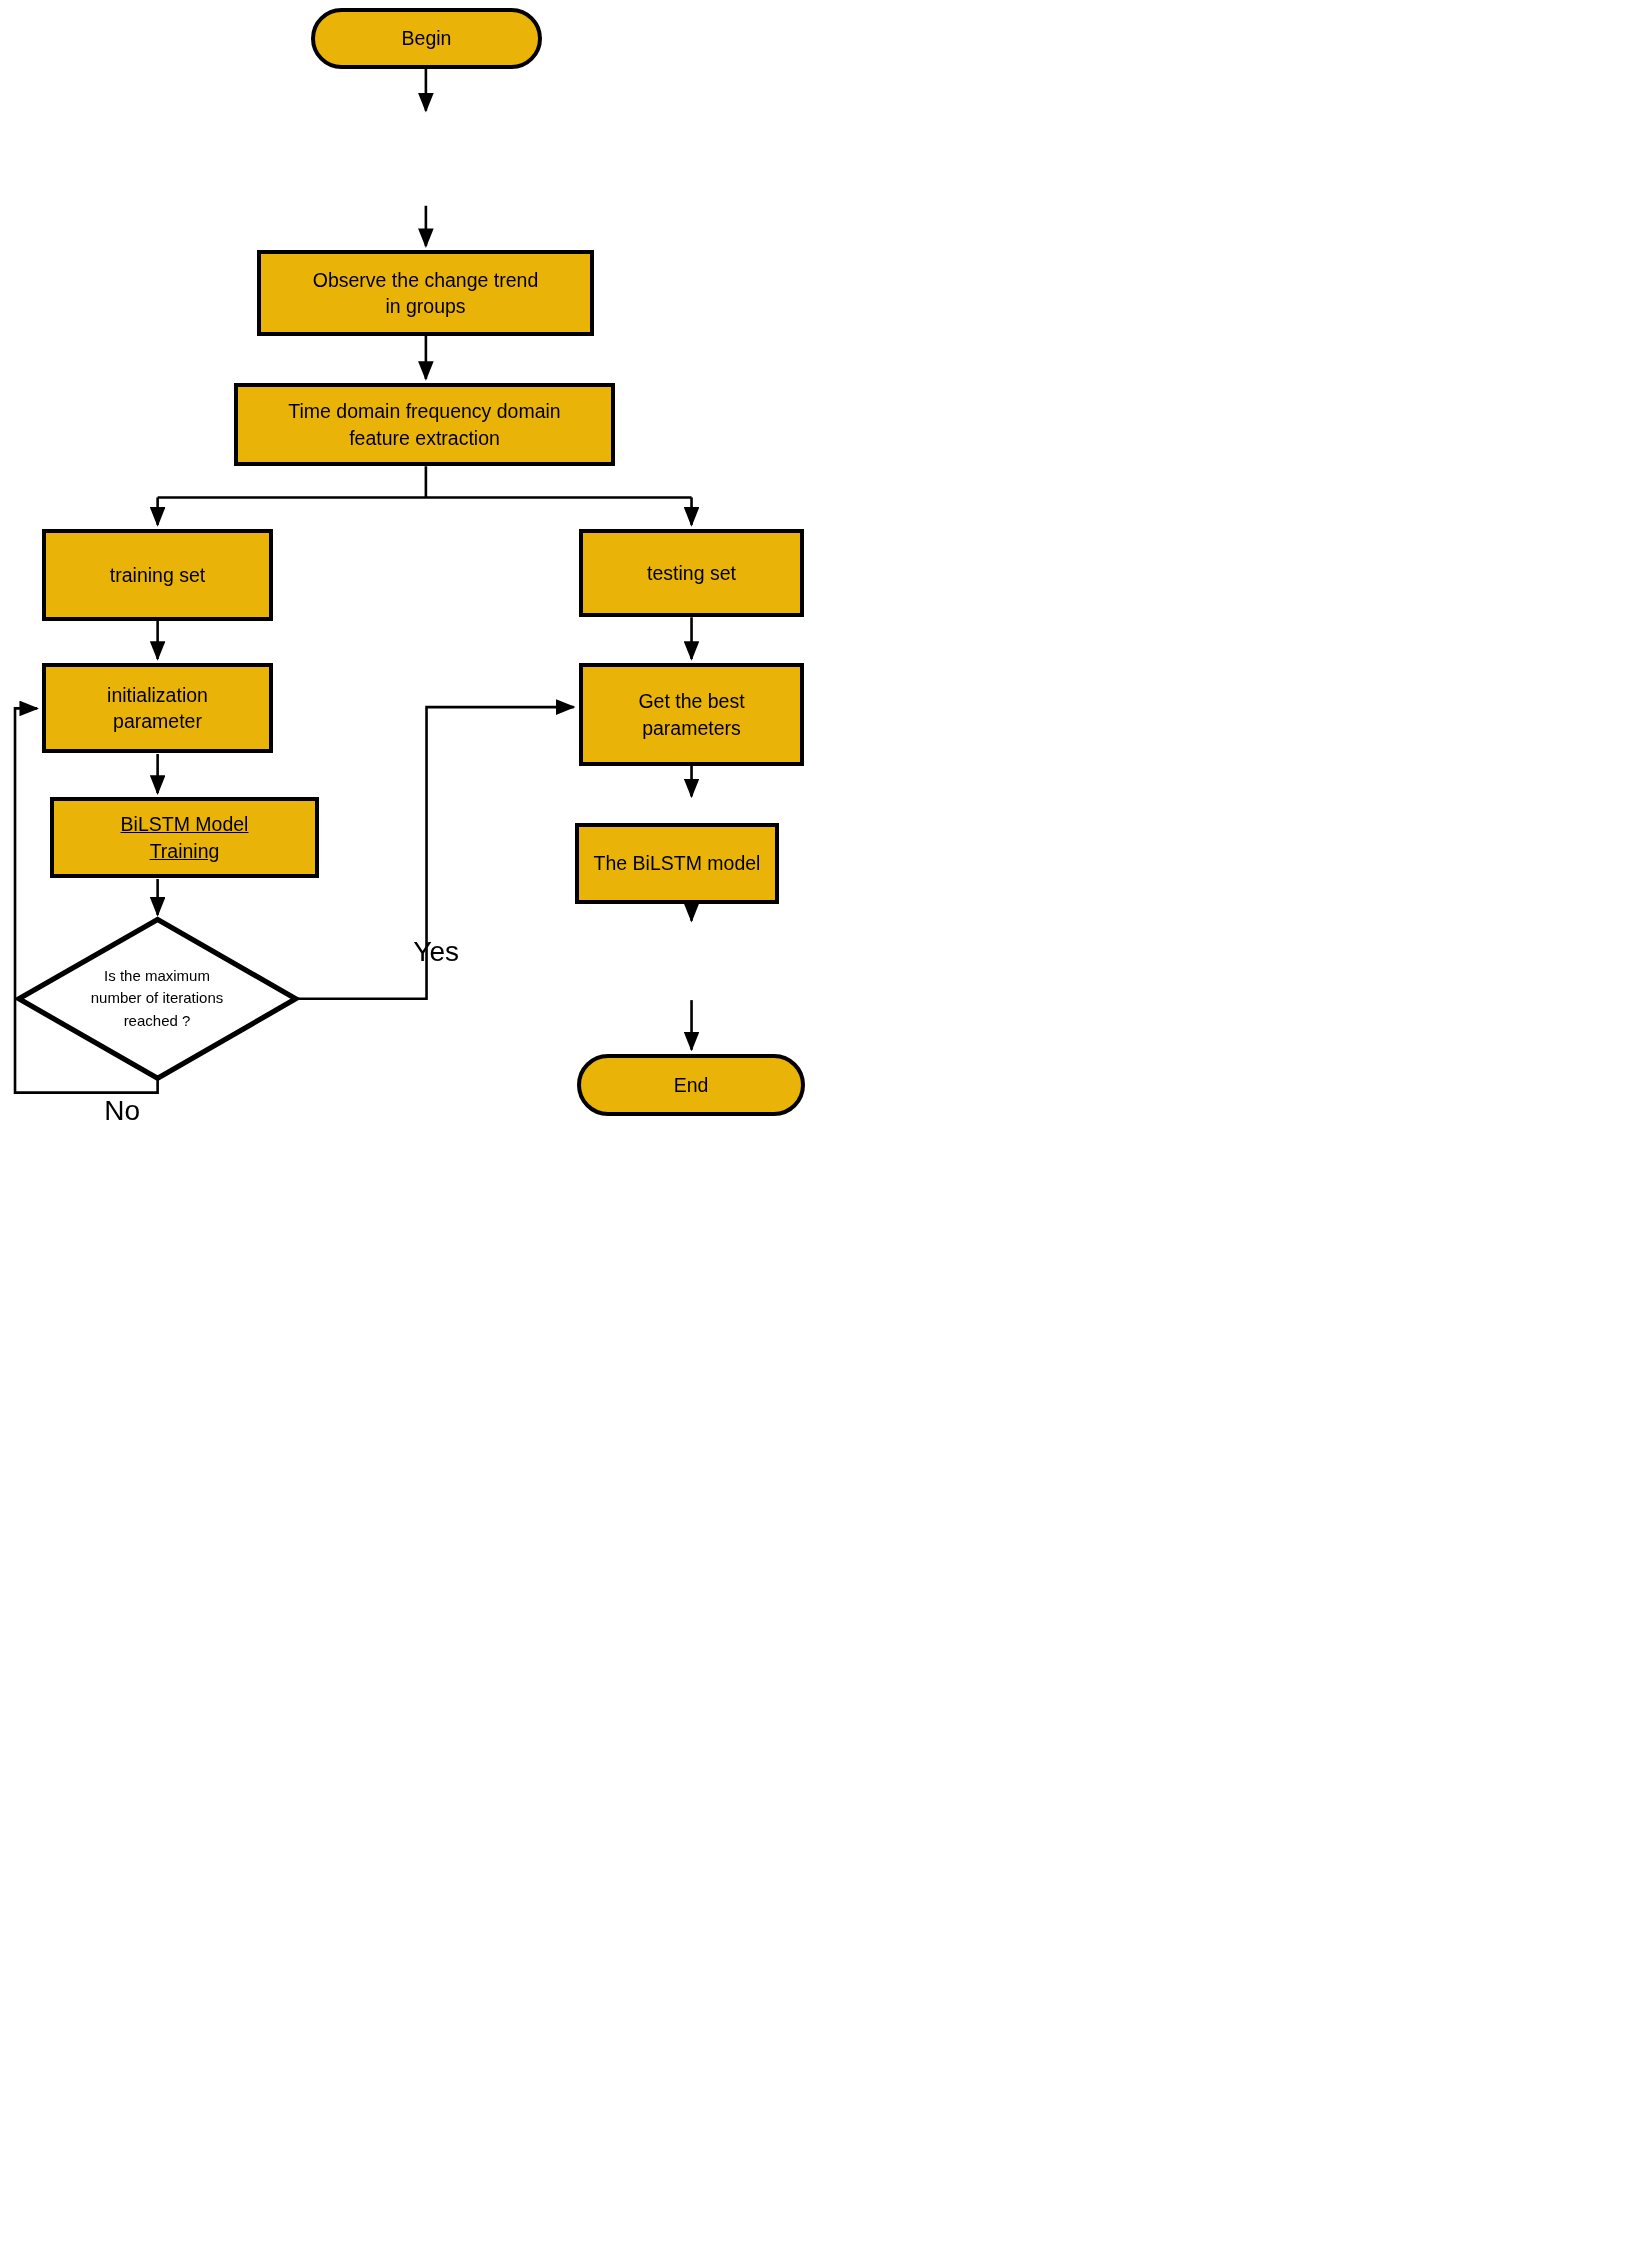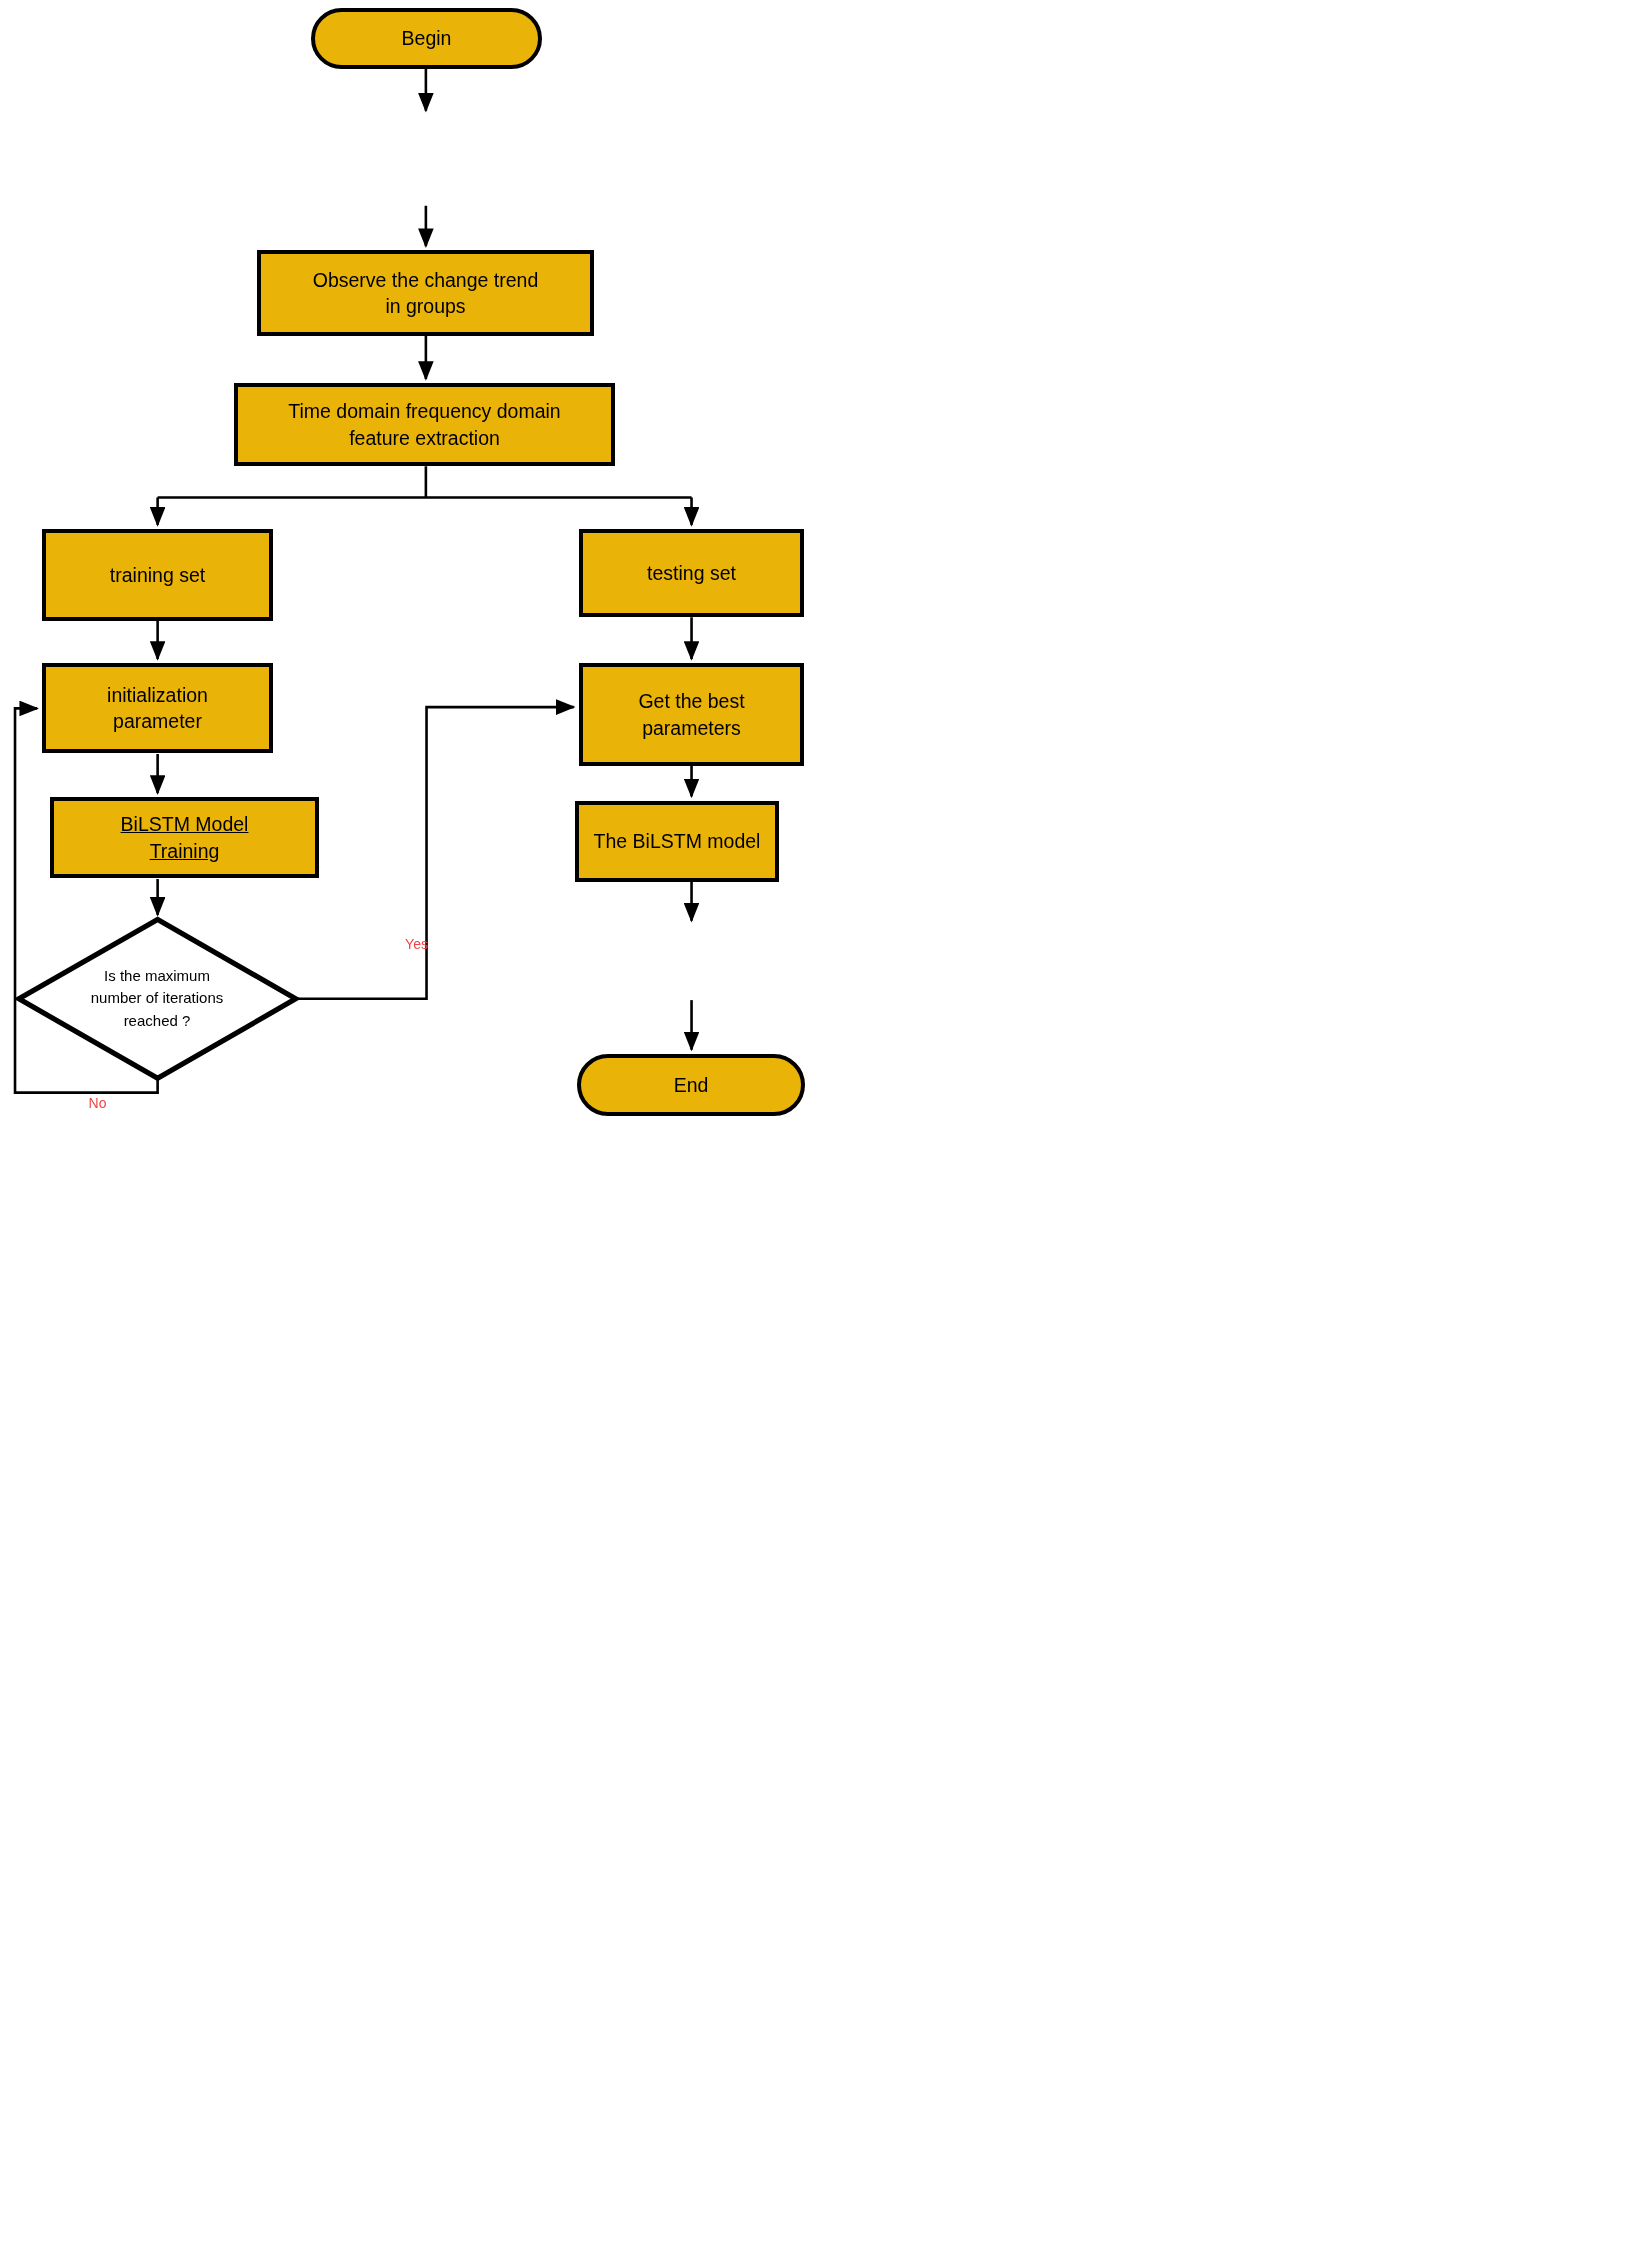--- a/index.html
+++ b/index.html
@@ -61,23 +61,23 @@
     justify-content: center;
     text-align: center;
     font-size: 15px;
     line-height: 1.5;
     white-space: pre-line;
     color: #000000;
   }
   .edge-label {
     position: absolute;
     width: 85px;
-    text-align: center;
-    font-size: 14px;
-    color: #ef4444;
+    text-align: right;
+    font-size: 28px;
+    color: #000000;
   }
   #yes-label { left: 374px; top: 936px; }
   #no-label  { left: 55px;  top: 1095px; }
 </style>
 </head>
 <body>
 
 <div id="canvas">
 
   <svg id="connectors" viewBox="0 0 1250 1737" xmlns="http://www.w3.org/2000/svg">
@@ -126,21 +126,21 @@
 
   <div class="node" style="left:42px; top:663px; width:231px; height:90px;">initialization
 parameter</div>
 
   <div class="node" style="left:50px; top:797px; width:269px; height:81px;text-decoration:underline;">BiLSTM Model
 Training</div>
 
   <div class="node" style="left:579px; top:663px; width:225px; height:103px;text-align:center;">Get the best
 parameters</div>
 
-  <div class="node" style="left:575px; top:801px; width:204px; height:81px;">The BiLSTM model</div>
+  <div class="node" style="left:575px; top:823px; width:204px; height:81px;">The BiLSTM model</div>
 
 
   <div class="node stadium" style="left:577px; top:1054px; width:228px; height:62px;">End</div>
 
   <div class="diamond-label">Is the maximum
 number of iterations
 reached ?</div>
 
   <div class="edge-label" id="yes-label">Yes</div>
   <div class="edge-label" id="no-label">No</div>

